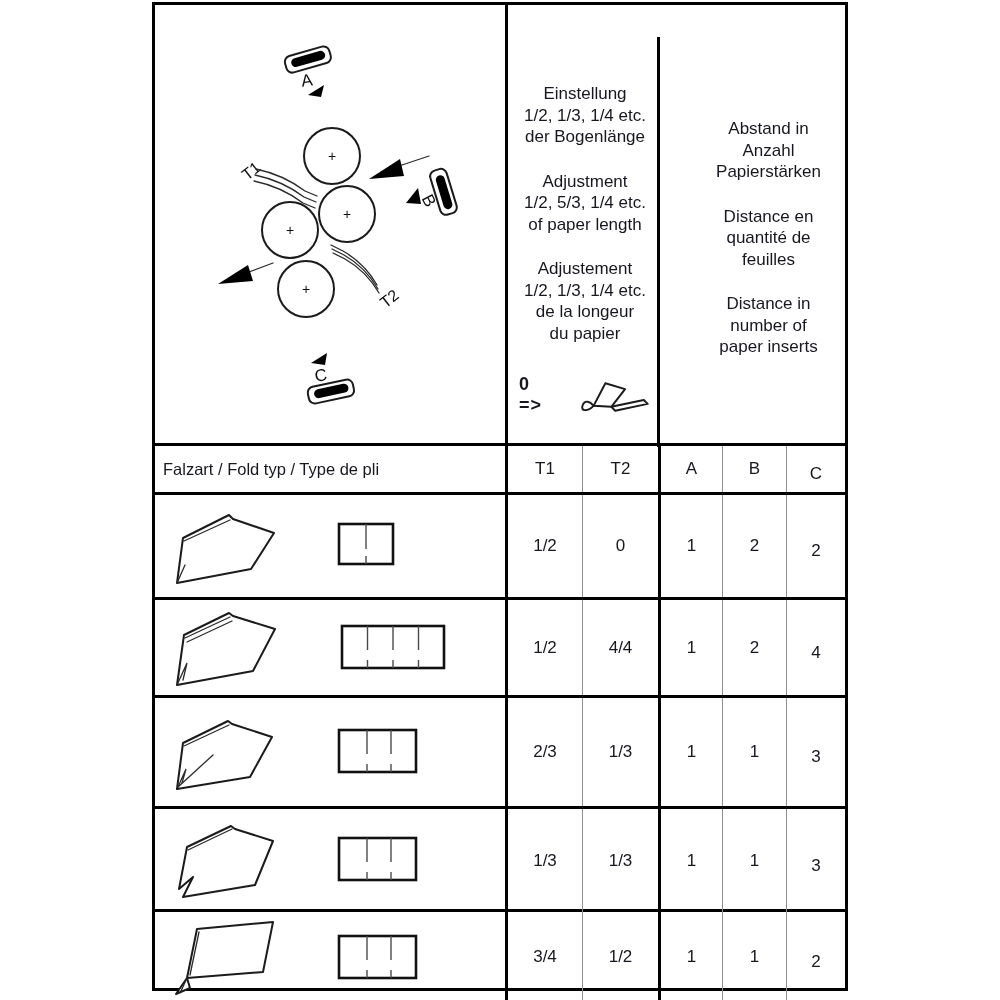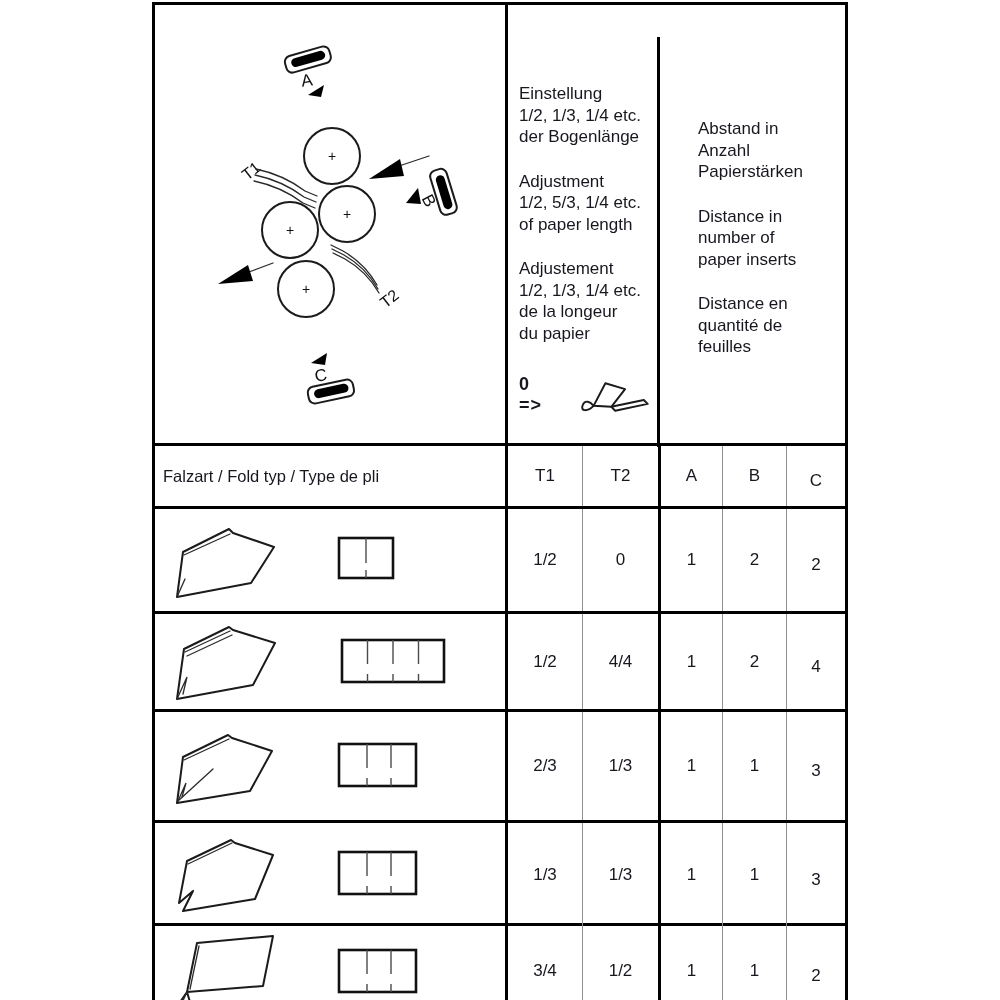--- a/index.html
+++ b/index.html
@@ -11,26 +11,26 @@
   }
   .frame {
     position:absolute; left:152px; top:2px; width:696px;
     border:3px solid #000; background:#fff;
   }
   
   .top-section { display:grid; grid-template-columns:350px 152px 188px; height:438px; }
   .cell { position:relative; }
   .cell-mid  { border-left:3px solid #000; padding:78px 6px 0 11px; }
   .cell-right{ border-left:3px solid #000; padding:81px 6px 0 38px;margin-top:32px; }
-  .para { font-size:17px; line-height:21.5px; white-space:pre-line; margin-bottom:23px; }
+  .para { font-size:17px; line-height:21.5px; white-space:pre-line; margin-bottom:23px;text-align:center; }
   .zero-row { display:flex; align-items:flex-end; gap:12px; margin-top:30px; }
   .zero-label { font-size:18px; font-weight:bold; letter-spacing:1px; }
   
   .thead, .trow { display:grid; grid-template-columns:350px 77px 76px 64px 64px 59px; border-top:3px solid #000; }
-  .thead { height:63px; }
+  .thead { height:49px; }
   .hc, .vc { display:flex; align-items:center; justify-content:center; font-size:17px; }
   .hc-fold { justify-content:flex-start; padding-left:8px; font-size:16.5px; }
   .bl-thick { border-left:3px solid #000; }
   .bl-thin  { border-left:1.5px solid #8f8f8f; }
   .c-off { padding-top:10px; }
   .r1{height:105px} .r2{height:98px} .r3{height:111px} .r4{height:103px} .r5{height:79px}
   .fold-cell { position:relative; }
   .fold-cell svg { display:block; width:100%; height:100%; }
   
   .ln   { fill:none; stroke:#1b1b1b; stroke-width:2; stroke-linejoin:round; stroke-linecap:round; }
@@ -128,26 +128,26 @@
           <polygon class="sheet" stroke-width="1.6" points="24,30 36,7 56,13 42,31"></polygon>
           <line x1="75" y1="24" x2="79" y2="28" class="lnth"></line>
         </svg>
       </div>
     </div>
 
     <div class="cell cell-right">
       <p class="para">Abstand in
 Anzahl
 Papierstärken</p>
+      <p class="para">Distance en
+quantité de
+feuilles</p>
       <p class="para">Distance in
 number of
 paper inserts</p>
-      <p class="para">Distance en
-quantité de
-feuilles</p>
     </div>
   </div>
 
   <div class="thead">
     <div class="hc hc-fold">Falzart / Fold typ / Type de pli</div>
     <div class="hc bl-thick">T1</div>
     <div class="hc bl-thin">T2</div>
     <div class="hc bl-thick">A</div>
     <div class="hc bl-thin">B</div>
     <div class="hc bl-thin c-off">C</div>

